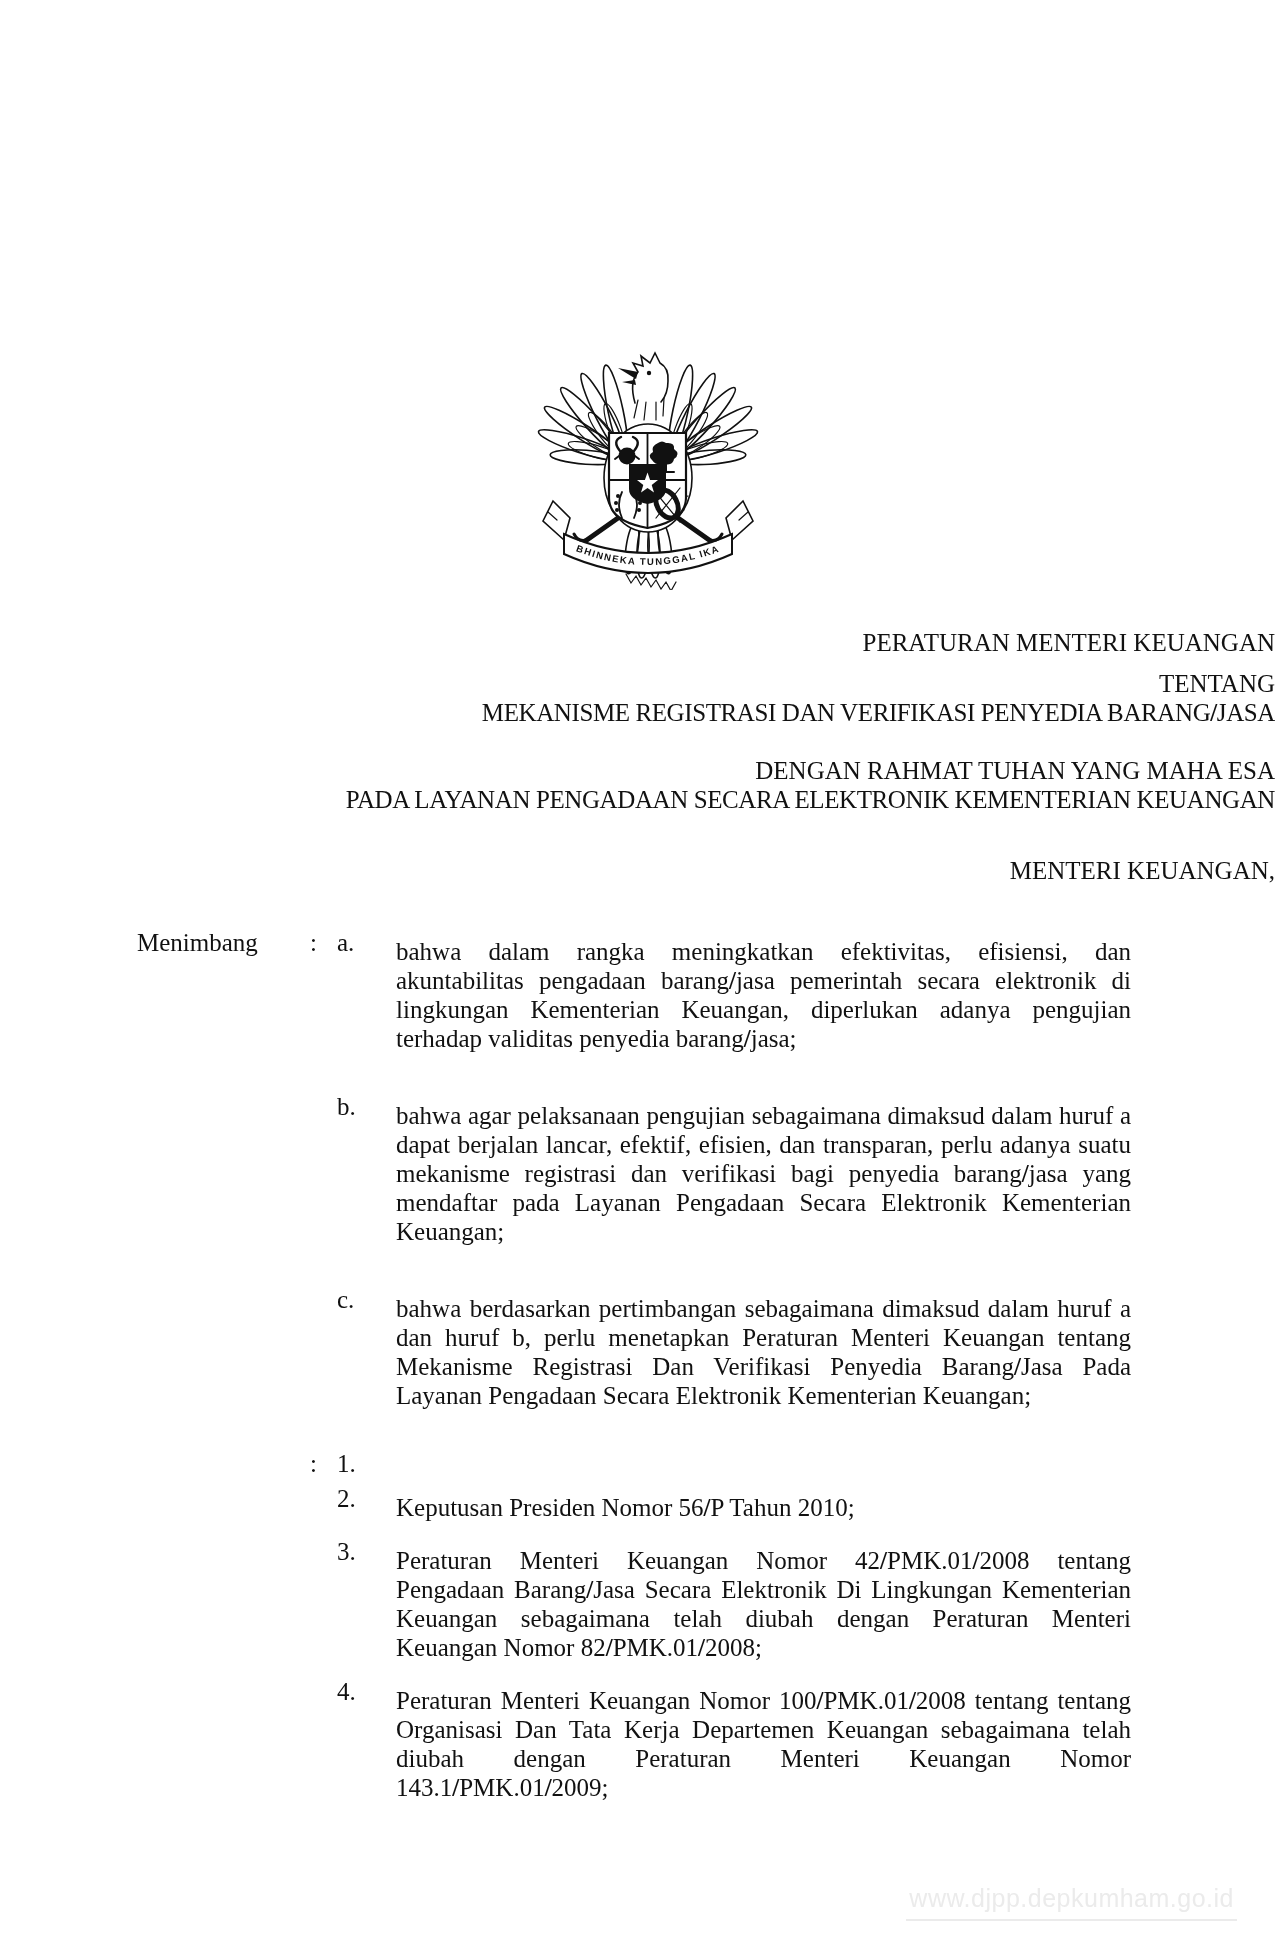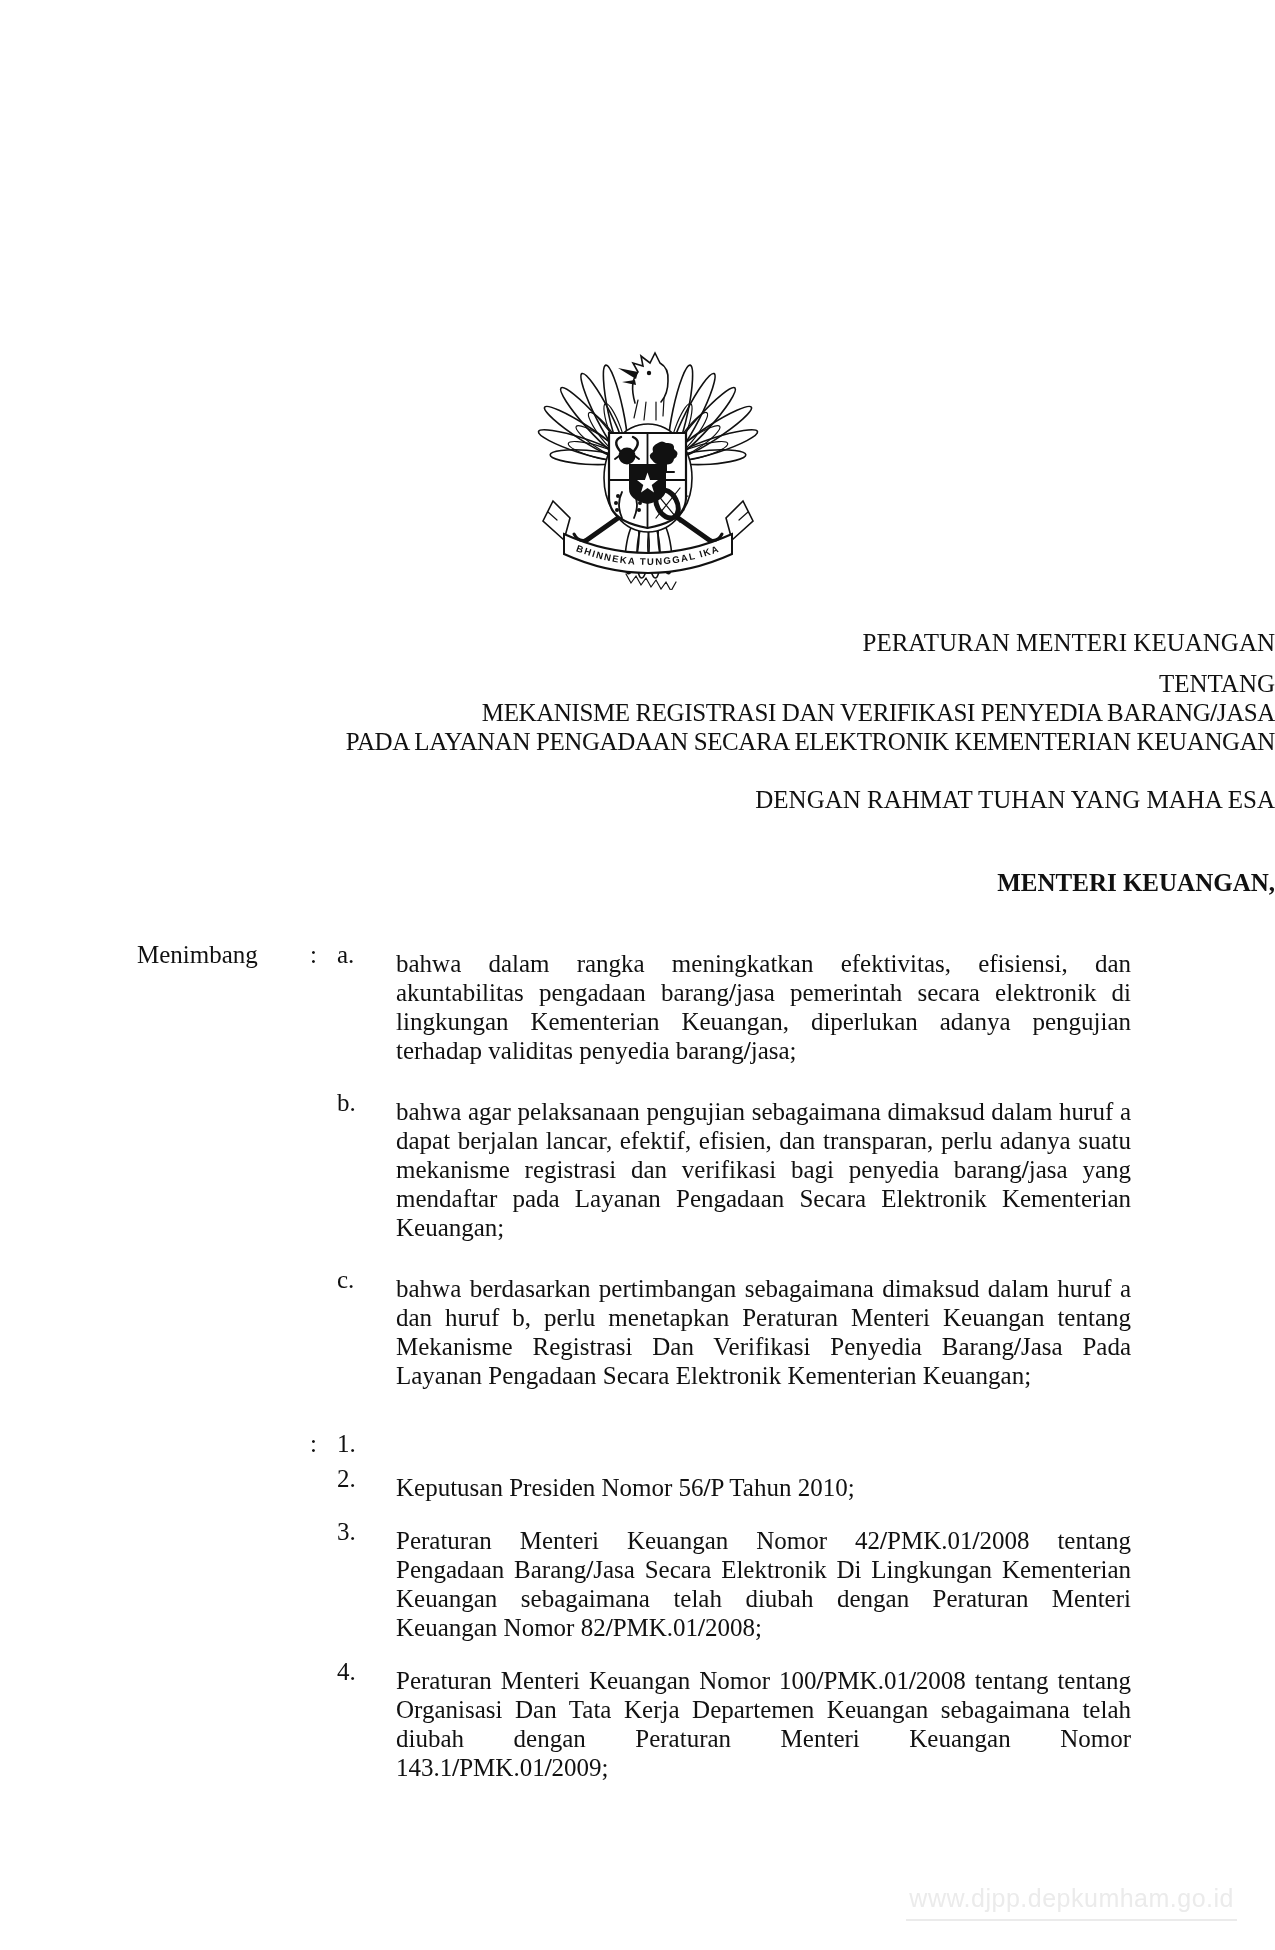--- a/index.html
+++ b/index.html
@@ -8,29 +8,29 @@
     font-family:"Liberation Serif","DejaVu Serif",serif; color:#111;
     overflow:hidden;
   }
   .emblem { display:block; width:228px; height:242px; margin:348px auto 0; position:relative; left:10px; }
 
   .title-block { margin-top:38px; text-align:right; font-size:25px; line-height:29px; color:#111; }
   .title-block .t-line { white-space:nowrap; }
   .t-about { margin-top:12px; }
   .t-subject { letter-spacing:-0.4px; }
   .t-invocation { margin-top:29px; }
-  .t-issuer { margin-top:54px;font-weight:bold; }
+  .t-issuer { margin-top:42px; }
 
   .sections { margin-top:43px; padding-left:137px; padding-right:135px; font-size:25px; }
   .sec { display:grid; grid-template-columns:173px 27px 50px 1fr; }
   .sec .col-label { grid-column:1; grid-row:1; line-height:29px; }
   .sec .col-colon { grid-column:2; grid-row:1; line-height:29px; }
   .sec .col-marker { grid-column:3; line-height:29px; }
   .sec .col-text { grid-column:4; margin:9px; text-align:justify; text-justify:inter-word; line-height:29px; }
-  .sec--menimbang { row-gap:14px; }
+  .sec--menimbang { row-gap:30px; }
   .sec--mengingat { margin-top:30px; row-gap:6px; }
   .slash { font-weight:700; }
 
   .watermark {
     position:absolute; top:1884px; right:38px;
     font-family:"Liberation Sans","DejaVu Sans",sans-serif;
     font-size:25px; letter-spacing:0.5px; color:#ebebeb;
     border-bottom:2px solid #ebebeb; padding:0 3px 6px 3px;
     white-space:nowrap;
   }
@@ -187,22 +187,22 @@
       <text font-size="9.5" font-family="'Liberation Sans',sans-serif" font-weight="bold" letter-spacing="1.5" fill="#111" stroke="none">
         <textPath href="#ribbonArc" startOffset="50%" text-anchor="middle">BHINNEKA TUNGGAL IKA</textPath>
       </text>
     </g>
   </svg>
 
   <div class="title-block">
     <div class="t-line">PERATURAN MENTERI KEUANGAN</div>
     <div class="t-line t-about">TENTANG</div>
     <div class="t-line t-subject">MEKANISME REGISTRASI DAN VERIFIKASI PENYEDIA BARANG<span class="slash">/</span>JASA</div>
+    <div class="t-line t-invocation">DENGAN RAHMAT TUHAN YANG MAHA ESA</div>
     <div class="t-line t-subject">PADA LAYANAN PENGADAAN SECARA ELEKTRONIK KEMENTERIAN KEUANGAN</div>
-    <div class="t-line t-invocation">DENGAN RAHMAT TUHAN YANG MAHA ESA</div>
     <div class="t-line t-issuer">MENTERI KEUANGAN,</div>
   </div>
 
   <div class="sections">
 
     <div class="sec sec--menimbang">
       <div class="col-label">Menimbang</div>
       <div class="col-colon">:</div>
       <div class="col-marker">a.</div>
       <p class="col-text">bahwa dalam rangka meningkatkan efektivitas, efisiensi, dan akuntabilitas pengadaan barang<span class="slash">/</span>jasa pemerintah secara elektronik di lingkungan Kementerian Keuangan, diperlukan adanya pengujian terhadap validitas penyedia barang<span class="slash">/</span>jasa;</p>

